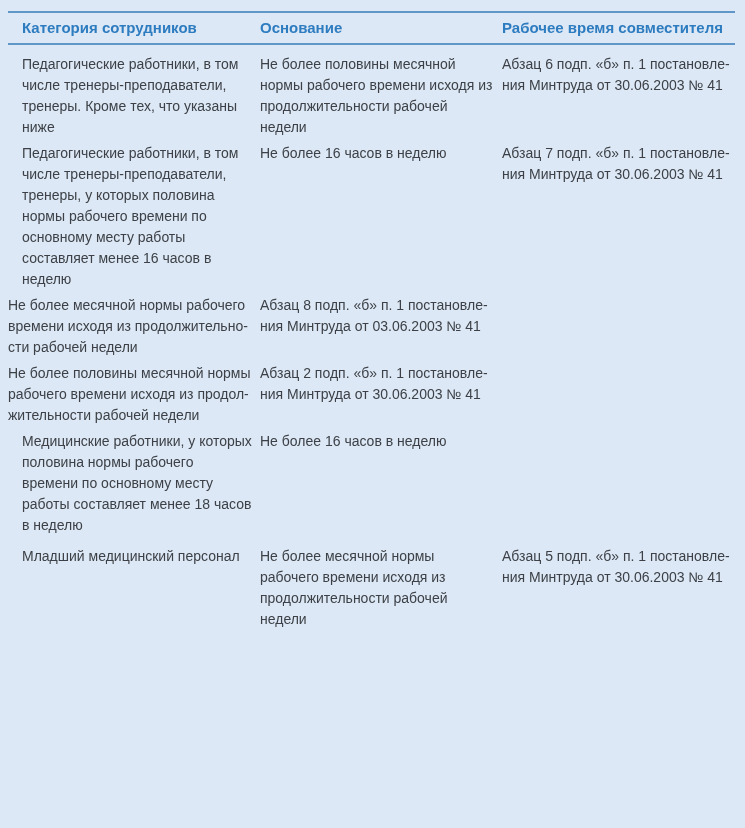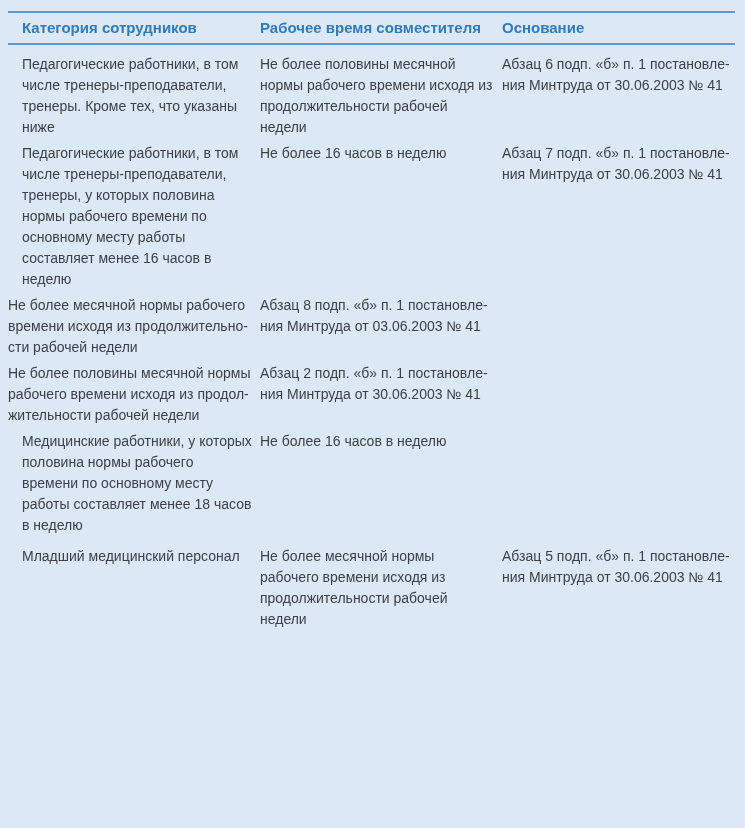--- a/index.html
+++ b/index.html
@@ -43,22 +43,22 @@
   .col3 { padding-right: 0; }
   .cell, .th { hyphens: manual; }
 </style>
 </head>
 <body>
 
 <div class="table">
 
   <div class="grid-row thead">
     <div class="th col1">Категория сотрудников</div>
+    <div class="th col3">Основание</div>
     <div class="th col2">Рабочее время совместителя</div>
-    <div class="th col3">Основание</div>
   </div>
 
   <div class="tbody" id="tbody">
   <div class="grid-row">
     <div class="cell col1">Педагогические работники, в том числе тренеры-преподаватели, тре­неры. Кроме тех, что указаны ниже</div>
     <div class="cell col2">Не более половины месячной нормы рабочего времени исходя из продол­жительности рабочей недели</div>
     <div class="cell col3">Абзац 6 подп. «б» п. 1 постановле­ния Минтруда от 30.06.2003 № 41</div>
   </div>
 
   <div class="grid-row">

